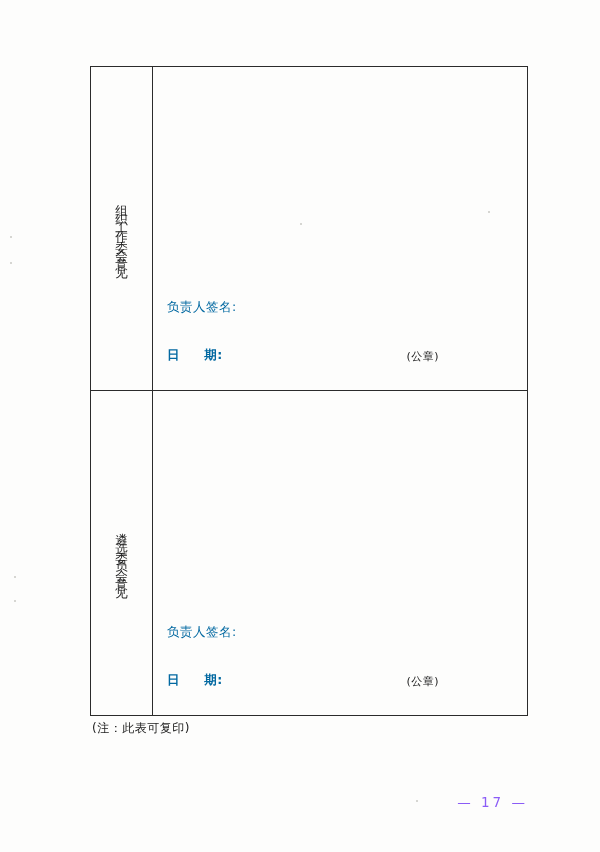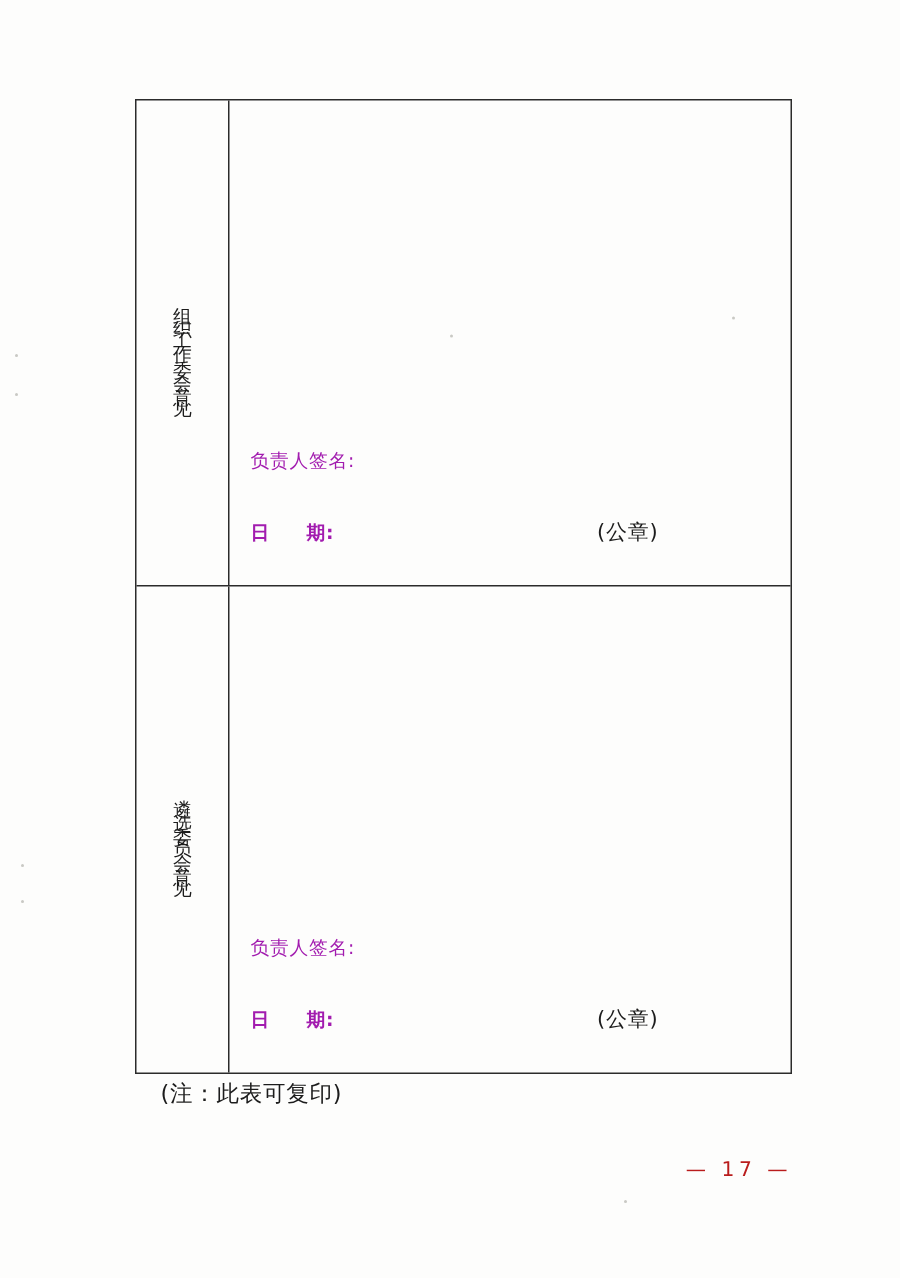--- a/index.html
+++ b/index.html
@@ -68,48 +68,48 @@
   }
   .content-cell {
     flex: 1 1 auto;
     position: relative;
     box-sizing: border-box;
   }
   .sign-line {
     position: absolute;
     left: 14px;
     font-size: 12.5px;
-    color: #a21caf;
+    color: #0369a1;
     letter-spacing: 0.5px;
     white-space: pre;
   }
   .sign-name { bottom: 74px; }
   .sign-date { bottom: 26px; font-weight: bold; }
   .seal-text {
     position: absolute;
     right: 88px;
     bottom: 26px;
-    font-size: 14px;
+    font-size: 11px;
     color: #1c1c1c;
     letter-spacing: 0.5px;
   }
   .note {
     position: absolute;
-    left: 107px;
+    left: 92px;
     top: 720px;
-    font-size: 15px;
+    font-size: 12px;
     color: #1c1c1c;
     letter-spacing: 0.5px;
   }
   .page-number {
     position: absolute;
     right: 72px;
-    top: 772px;
+    top: 794px;
     font-size: 13.5px;
-    color: #b91c1c;
+    color: #8b5cf6;
     letter-spacing: 3px;
   }
 </style>
 </head>
 <body>
 
 <div class="page">
 
   <div class="speck" style="left:10px; top:236px; width:2px; height:2px;"></div>
   <div class="speck" style="left:10px; top:262px; width:2px; height:2px;"></div>

